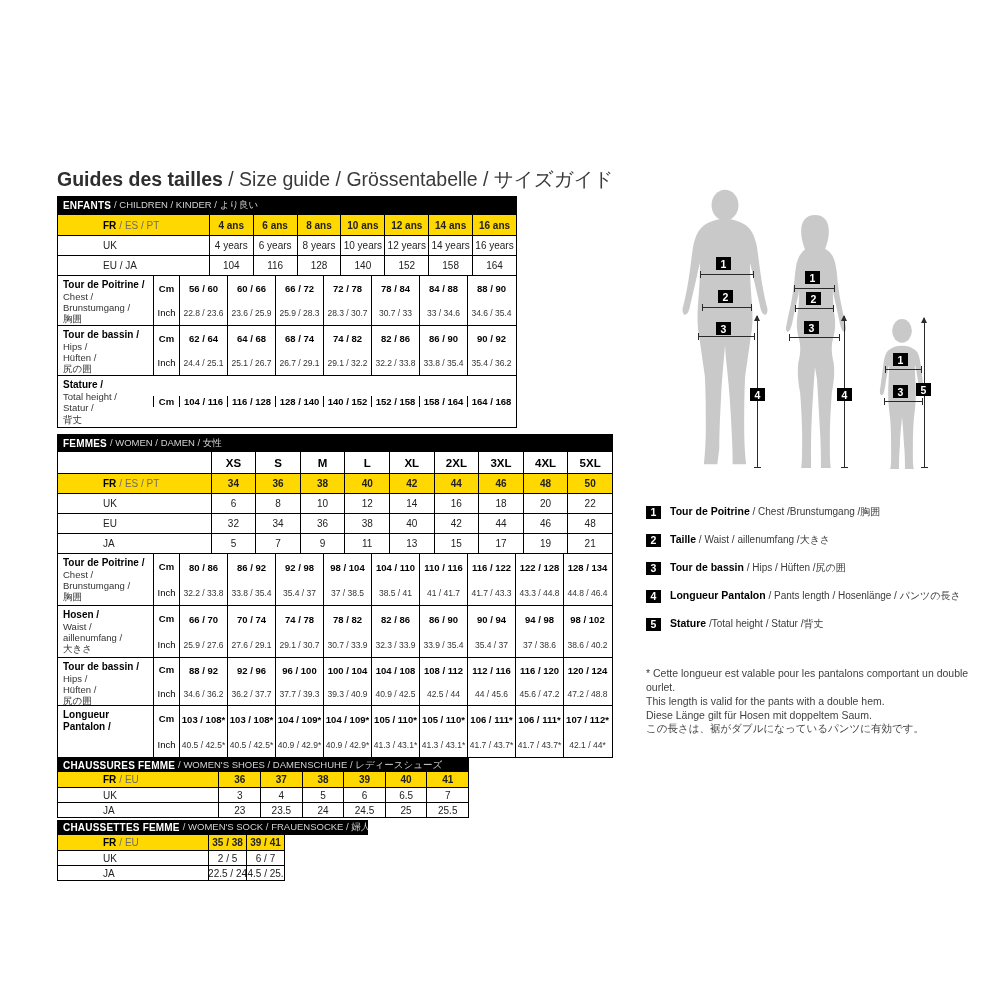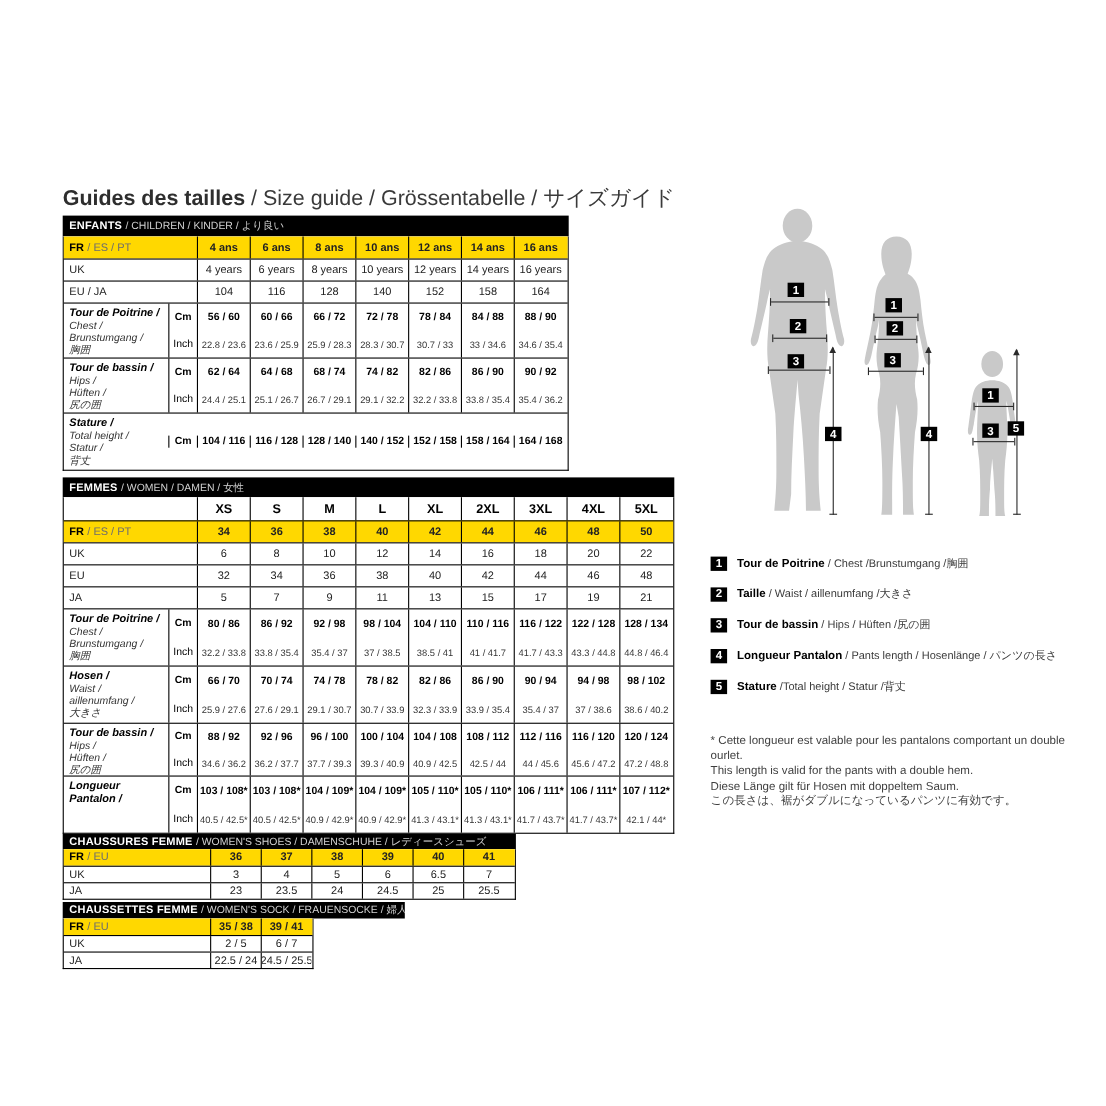--- a/index.html
+++ b/index.html
@@ -14,29 +14,29 @@
         font-size:10px;white-space:nowrap;overflow:hidden;}
   .tbar .b{font-weight:bold;letter-spacing:.2px;}
   .tbar .r{color:#d2d2d2;margin-left:3px;font-size:9.5px;}
   .tbl{border:1.5px solid #000;border-top:none;box-sizing:border-box;background:#fff;}
   .trow{display:flex;border-top:1px solid #000;box-sizing:border-box;}
   .trow:first-child{border-top:none;}
   .trow.thick{border-top:1.5px solid #000;}
   .c{border-left:1px solid #000;box-sizing:border-box;display:flex;align-items:center;justify-content:center;
      font-size:10px;color:#222;overflow:hidden;white-space:nowrap;}
   .c:first-child{border-left:none;}
-  .lab{justify-content:flex-start;padding-left:5px;}
+  .lab{justify-content:flex-start;padding-left:5px;margin-left:40px;}
   .yellow-row{background:#FFD800;}
   .yellow-row .c{font-weight:bold;}
   .yellow-row .lab .b{font-weight:bold;color:#000;}
   .yellow-row .lab .r{font-weight:normal;color:#6d6d6d;margin-left:3px;}
   .sizes-row .c{font-weight:bold;font-size:11.5px;color:#000;}
   
   .mlab{flex-direction:column;align-items:flex-start;justify-content:flex-start;padding:3px 3px 2px 5px;
-        white-space:normal;line-height:1.18;font-style:italic;}
+        white-space:normal;line-height:1.18;}
   .mlab .b{font-weight:bold;font-size:10px;color:#000;display:block;}
   .mlab .l{font-size:9.5px;color:#333;display:block;}
   .munit{flex-direction:column;justify-content:space-around;align-items:center;}
   .munit .u{font-size:9.5px;color:#000;}
   .munit .u.bold{font-weight:bold;}
   .mcell{flex-direction:column;justify-content:space-around;align-items:center;}
   .mcell .v1{font-weight:bold;font-size:9.5px;color:#000;}
   .mcell .v2{font-size:8.5px;color:#333;}
   .mcell.single{justify-content:center;}
   

